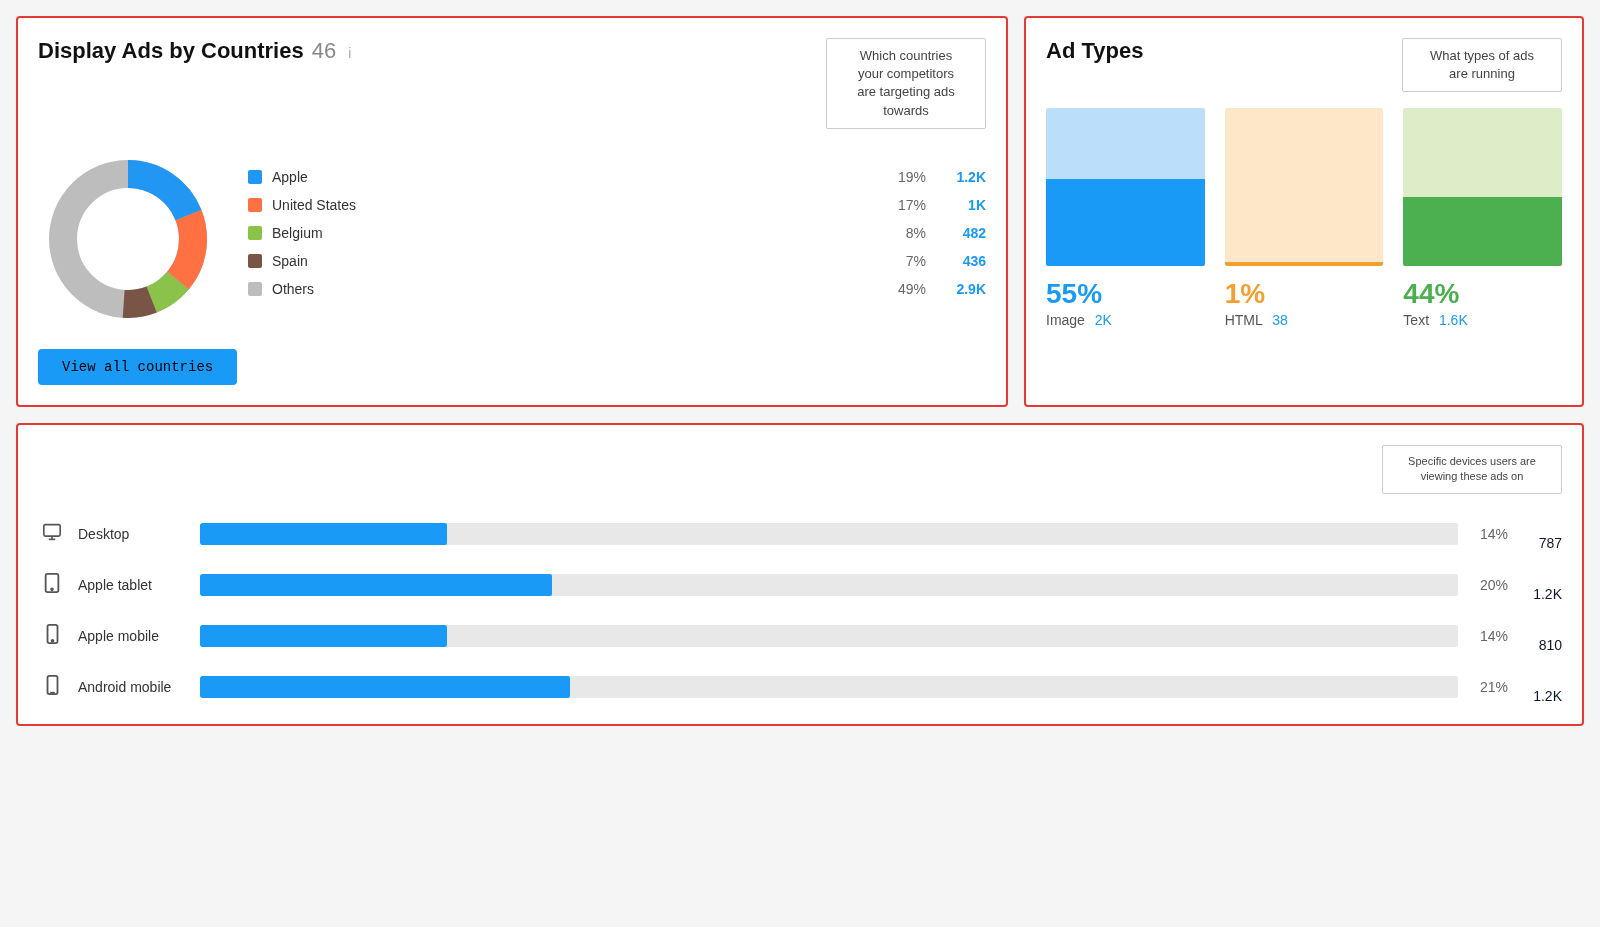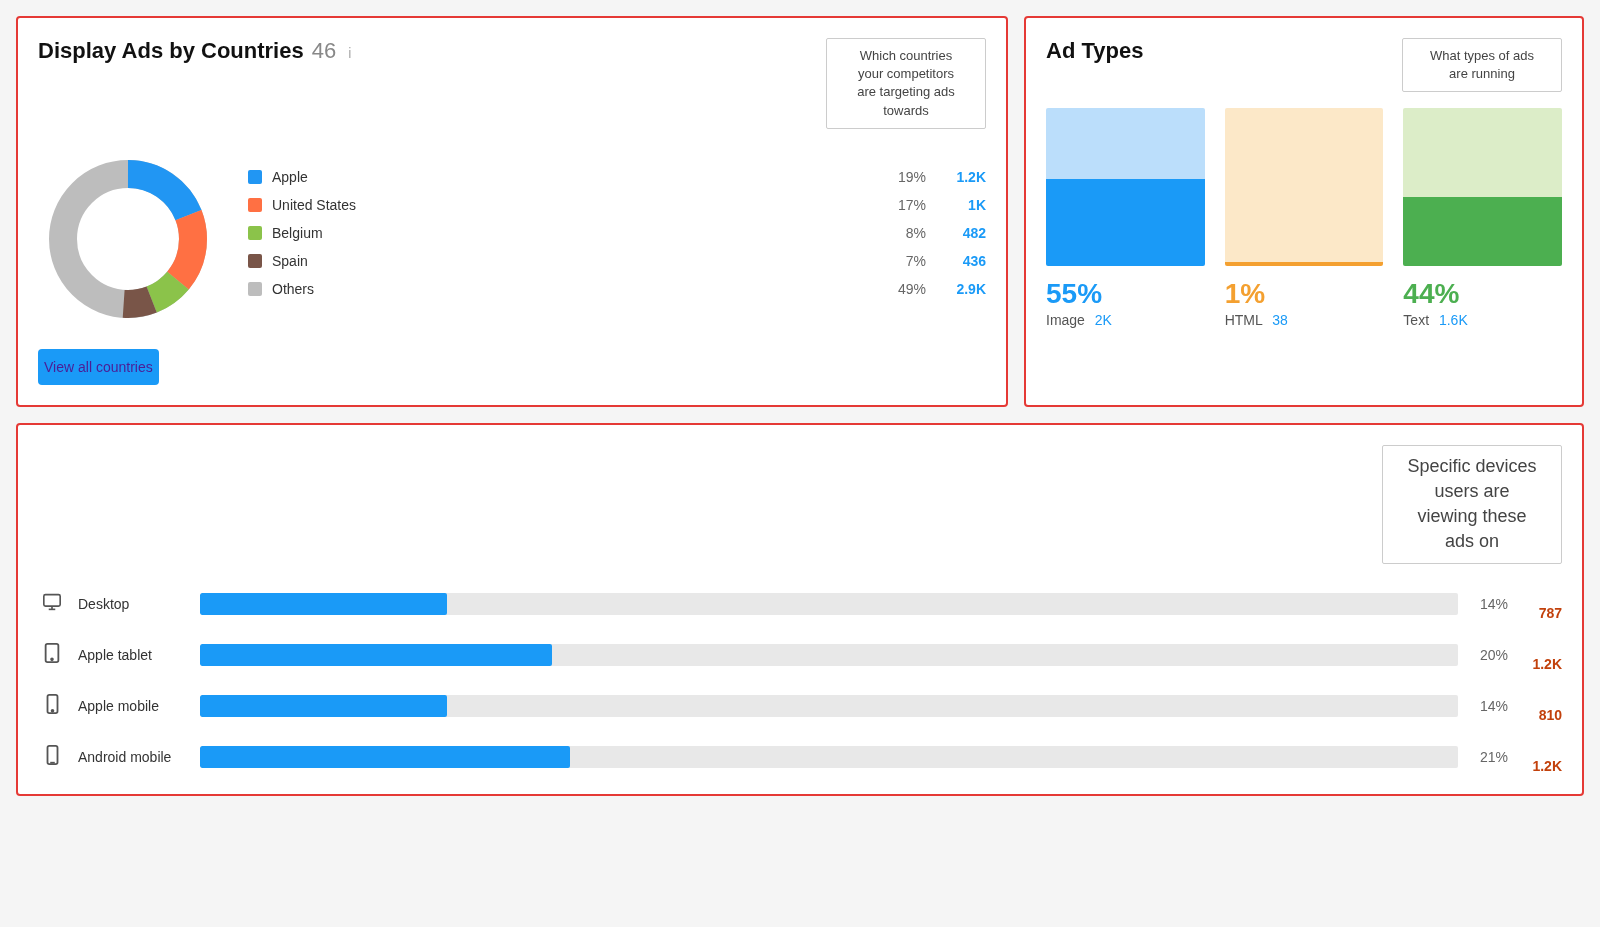--- a/index.html
+++ b/index.html
@@ -104,26 +104,27 @@
     }
     .legend-val {
       color: #1a9af7;
       font-weight: bold;
       width: 40px;
       text-align: right;
     }
     .view-all-btn {
       margin-top: 20px;
       background: #1a9af7;
-      color: #4c1d95;
+      color: #000000;
       border: none;
-      padding: 10px 6px;
+      padding: 10px 24px;
       border-radius: 4px;
       font-size: 14px;
       cursor: pointer;
+      font-family: Liberation Mono, monospace;
     }
     
     .ad-types-panel {
       width: 560px;
       flex-shrink: 0;
     }
     .ad-types-header {
       display: flex;
       align-items: flex-start;
       margin-bottom: 16px;
@@ -220,23 +221,23 @@
       border-radius: 2px;
     }
     .device-pct {
       color: #666;
       font-size: 14px;
       width: 38px;
       text-align: right;
       flex-shrink: 0;
     }
     .device-val {
-      color: #c2410c;
-      font-size: 14px;
-      font-weight: bold;
+      color: #0f172a;
+      font-size: 14px;
+      font-weight: normal;
       width: 42px;
       text-align: right;
       flex-shrink: 0;
       margin-top: 17px;
     }
   </style>
 </head>
 <body>
 
 <div class="top-row">
@@ -340,21 +341,21 @@
       <div class="ad-pct" style="color:#4caf50">44%</div>
       <div class="ad-label">Text <span class="ad-count">1.6K</span></div>
     </div>
   </div>
       </div>
   </div>
 </div>
 
 <div class="panel device-panel">
   <div class="device-header">
-    <div class="tooltip-box" style="font-size:18px;max-width:180px;">Specific devices users are viewing these ads on</div>
+    <div class="tooltip-box" style="font-size:11px;max-width:180px;">Specific devices users are viewing these ads on</div>
   </div>
   <div class="device-rows" id="device-rows">
       <div class="device-row">
     <span class="device-icon"><svg width="20" height="18" viewBox="0 0 24 22" fill="none" stroke="#555" stroke-width="2">
             <rect x="2" y="2" width="20" height="14" rx="2"></rect>
             <line x1="8" y1="20" x2="16" y2="20"></line>
             <line x1="12" y1="16" x2="12" y2="20"></line>
           </svg></span>
     <span class="device-name">Desktop</span>
     <div class="bar-track">

